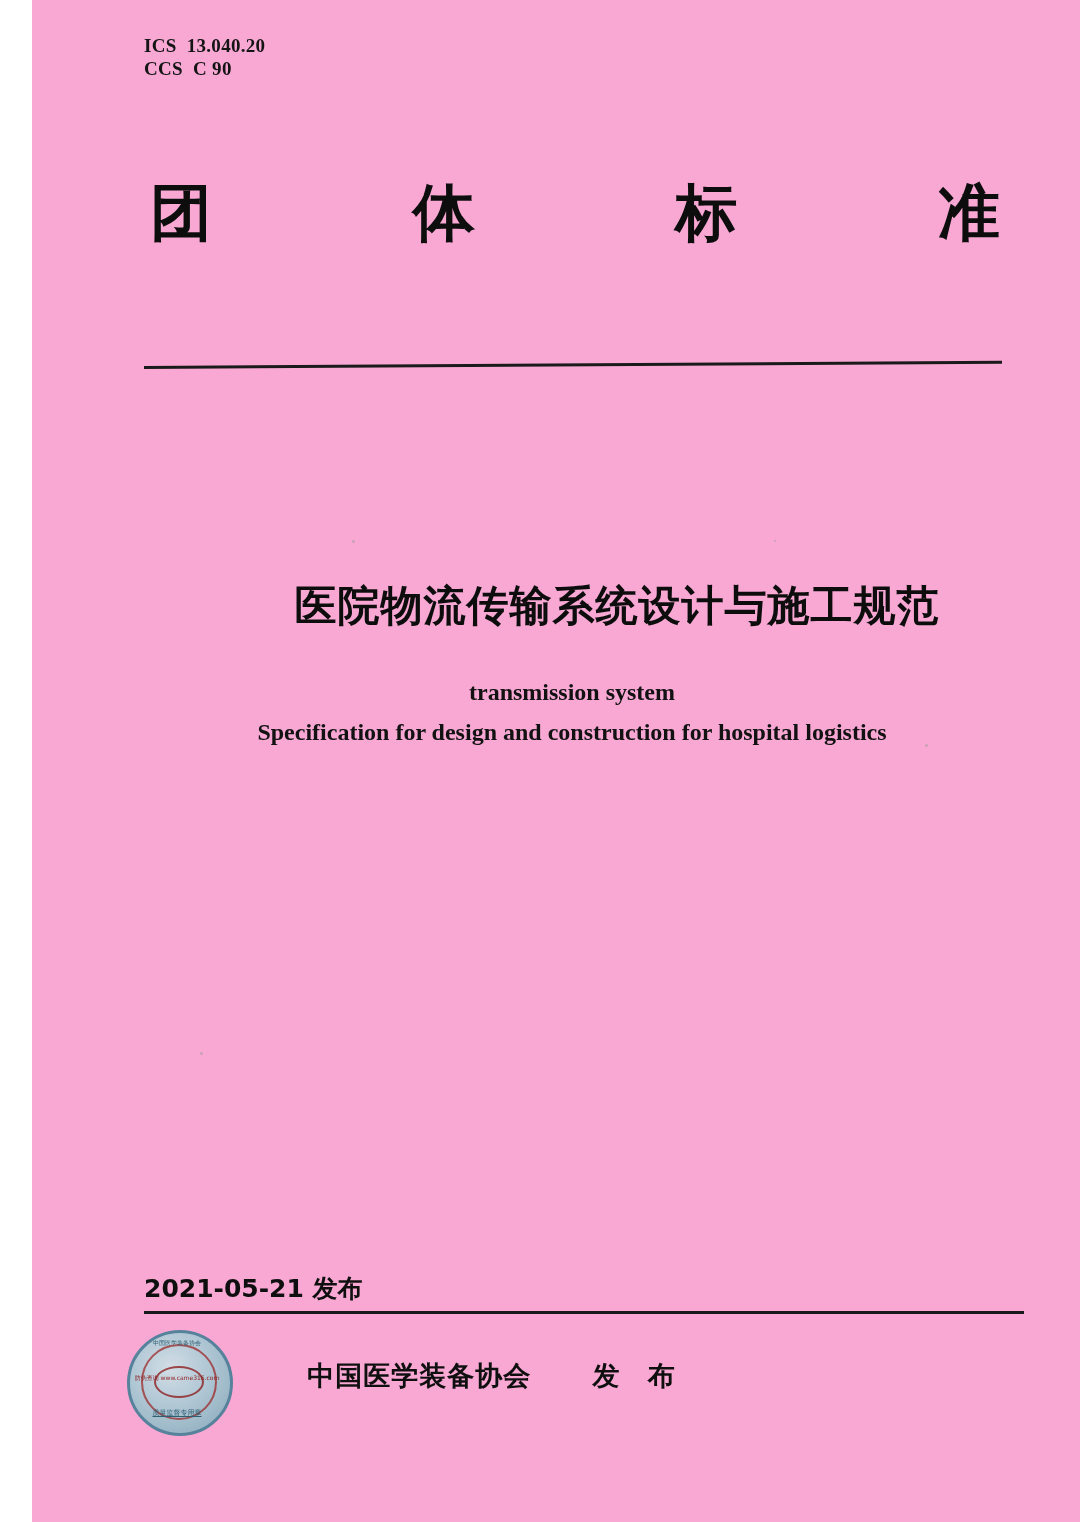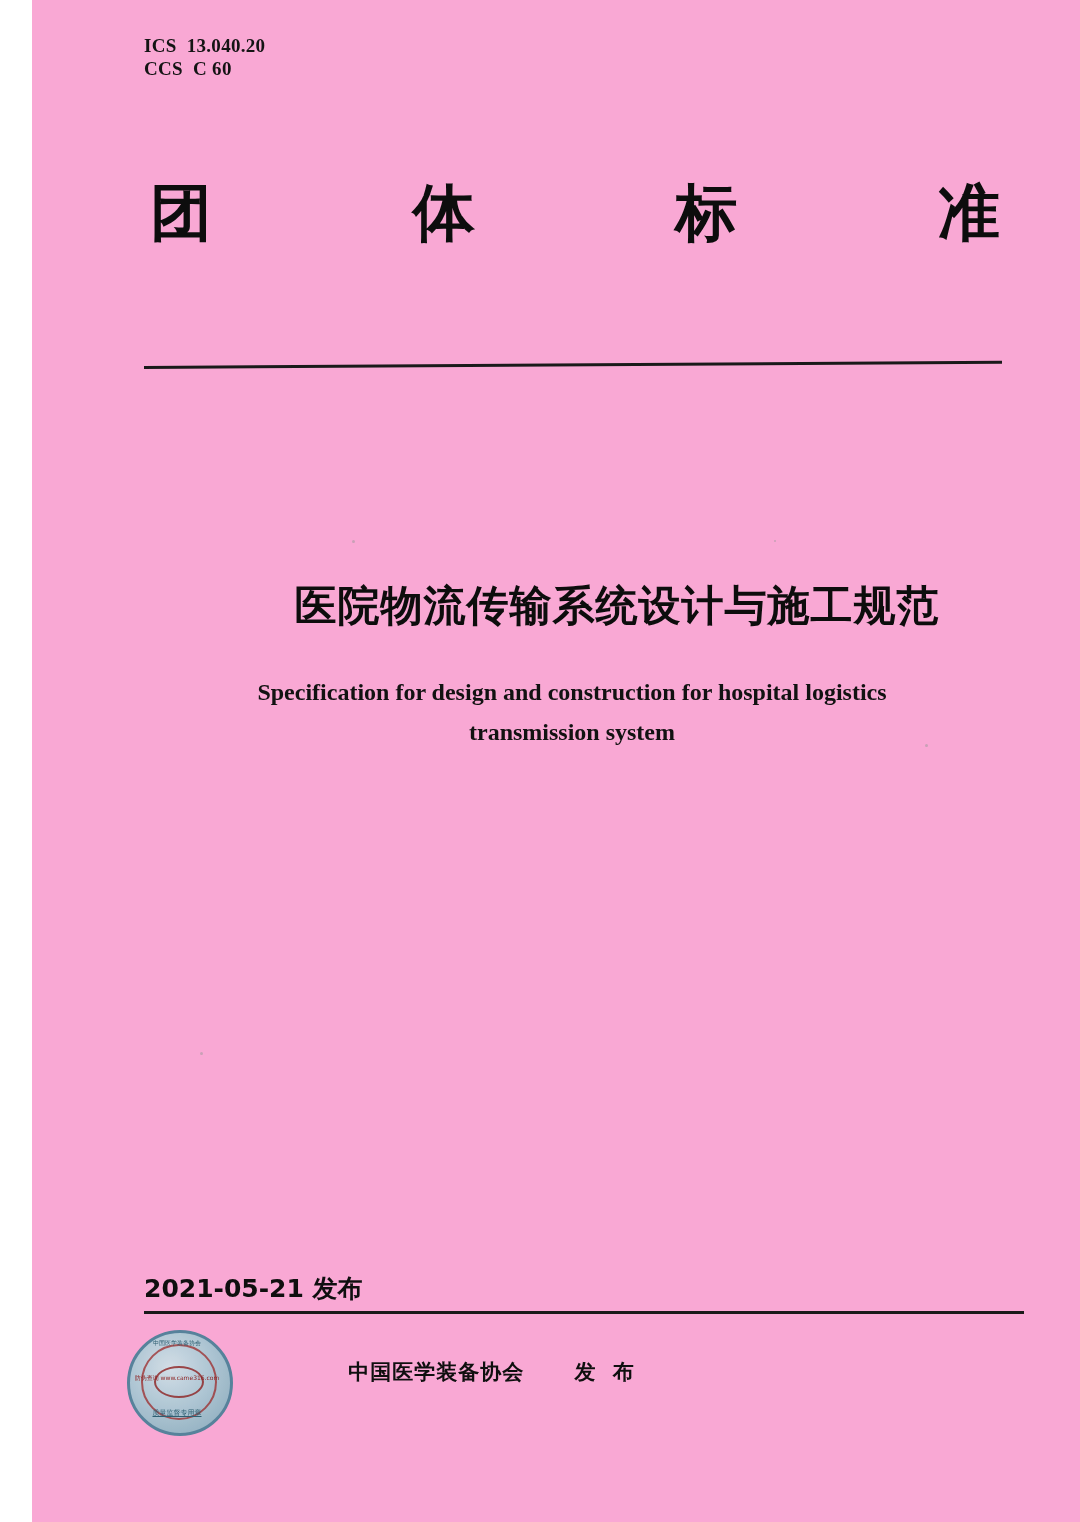--- a/index.html
+++ b/index.html
@@ -136,23 +136,23 @@
     background: #1a1a1a;
   }
 
   
   .issuer {
     position: absolute;
     left: 0;
     top: 1358px;
     width: 924px;
     text-align: center;
-    font-family: Liberation Serif, serif;
-    font-weight: bold;
-    font-size: 21px;
+    font-family: Liberation Mono, monospace;
+    font-weight: bold;
+    font-size: 27px;
     letter-spacing: 1px;
     color: #0f0f0f;
   }
   .issuer .issuer-name { margin-right: 44px; }
   .issuer .issuer-verb { letter-spacing: 6px; }
 
   
   .seal {
     position: absolute;
     left: 95px;
@@ -209,38 +209,38 @@
     opacity: 0.5;
   }
 </style>
 </head>
 <body>
 
 <div class="page">
 
   <div class="code-block">
     <div class="code-line">ICS  13.040.20</div>
-    <div class="code-line">CCS  C 60</div>
+    <div class="code-line">CCS  C 90</div>
   </div>
 
   <div class="main-heading">
     <span>团</span>
     <span>体</span>
     <span>标</span>
     <span>准</span>
   </div>
 
 
   <div class="rule-top"></div>
 
   <div class="doc-title-cn">医院物流传输系统设计与施工规范</div>
 
   <div class="doc-title-en">
+    <div>transmission system</div>
     <div>Specification for design and construction for hospital logistics</div>
-    <div>transmission system</div>
   </div>
 
   <div class="date-row">
     <div>2021-05-21 发布</div>
   </div>
 
   <div class="rule-bottom"></div>
 
   <div class="issuer">
     <span class="issuer-name">中国医学装备协会</span>

